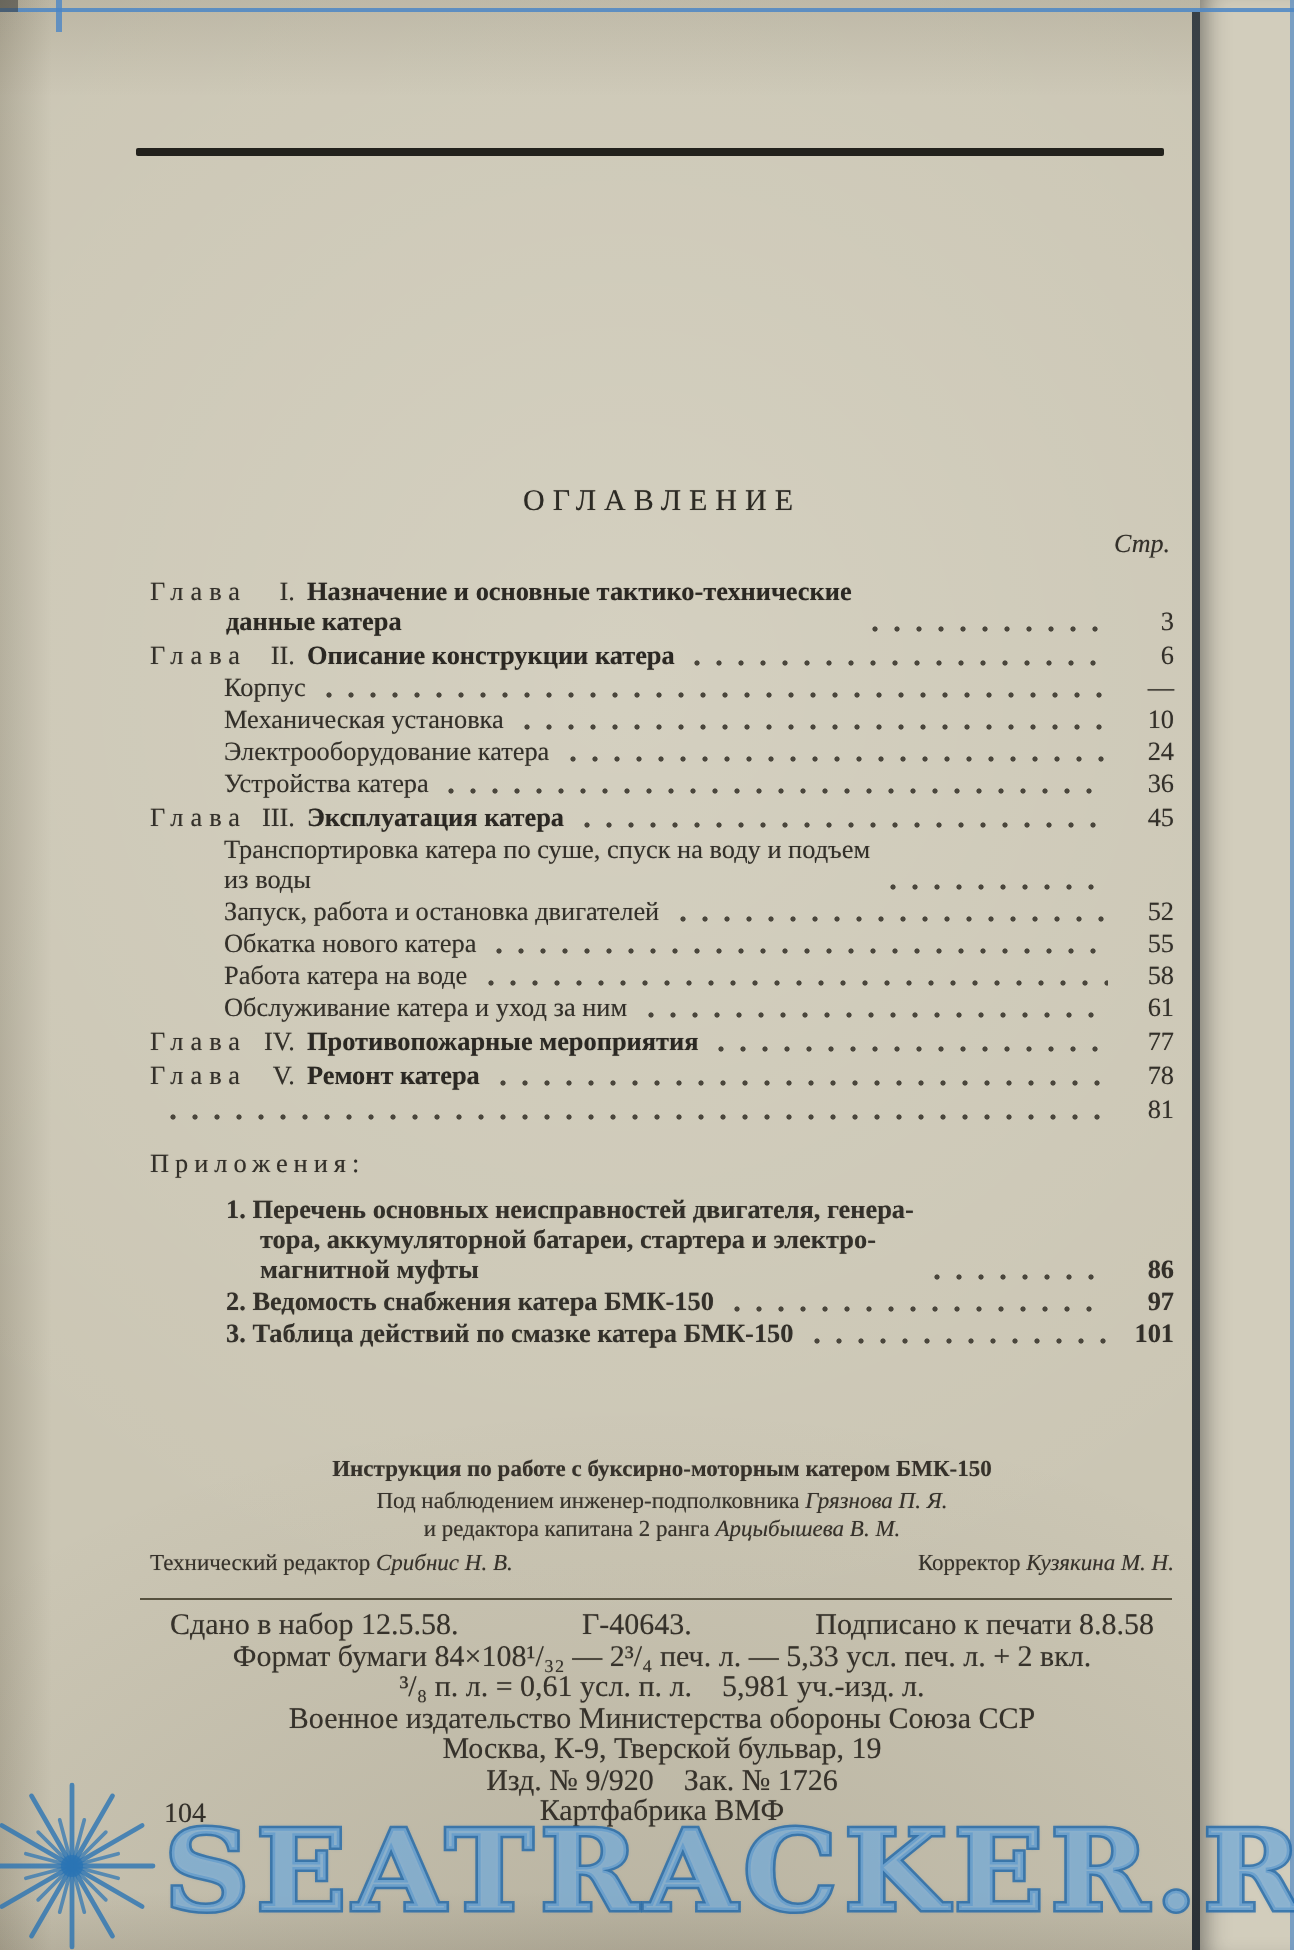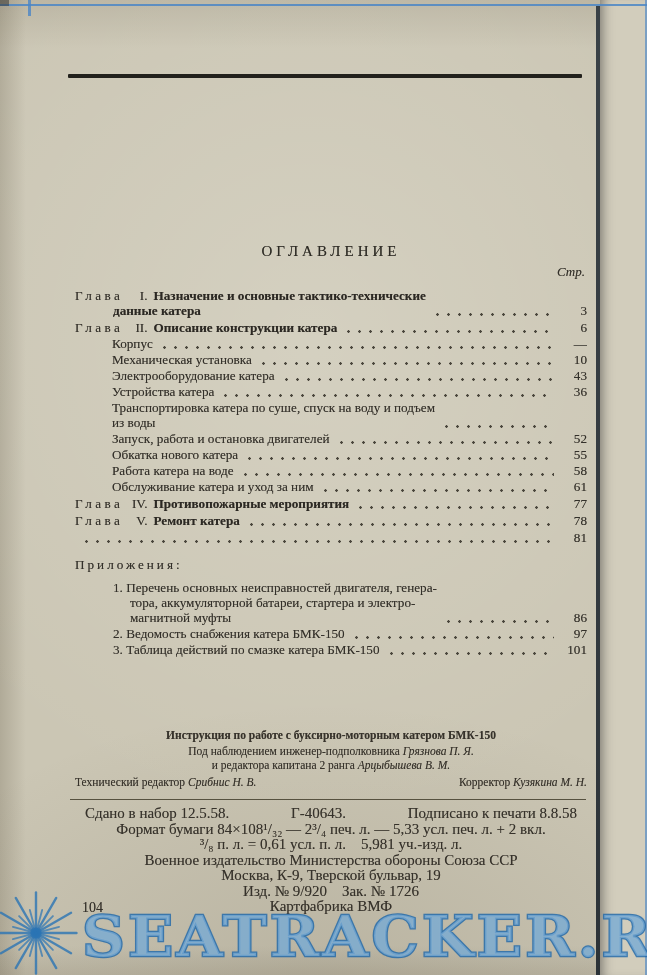--- a/index.html
+++ b/index.html
@@ -49,21 +49,21 @@
   .glava { letter-spacing: 3.5px; }
   .rnum { display: inline-block; width: 24px; text-align: right; margin-right: 6px; text-indent: 0; }
   .ctitle { font-weight: bold; color: #2b2823; }
 
   .leader { flex: 1 1 auto; align-self: flex-end; height: 15px; min-width: 14px; margin: 0 3px 0 6px;
     background-image: radial-gradient(circle, #4a463c 1.1px, rgba(0,0,0,0) 1.5px);
     background-size: 11px 15px; background-repeat: repeat-x; background-position: 0 4px; }
   .pg { flex: none; width: 30px; text-align: right; font-size: 13.2px; align-self: flex-end; }
 
   .app-heading { letter-spacing: 3px; font-size: 13.2px; margin-top: 12px; margin-bottom: 7px; }
-  .app-row { display: flex; align-items: center; font-size: 13.2px; line-height: 15px; margin-left: 38px; margin-top: 1px; }
+  .app-row { display: flex; align-items: center; font-size: 13.2px; line-height: 15px; margin-left: 38px; margin-top: 1px; font-weight: bold; }
   .app-text { padding-left: 17px; text-indent: -17px; }
 
   
   .colophon { position: absolute; left: 75px; top: 729px; width: 512px; font-size: 11.5px; color: #36322b; }
   .c-title { text-align: center; font-weight: bold; margin-bottom: 4px; }
   .c-line { text-align: center; margin-top: 2px; }
   .c-editors { display: flex; justify-content: space-between; margin-top: 5px; }
 
   .divider { position: absolute; left: 70px; top: 799px; width: 516px; height: 1px; background: #56513f; }
 
@@ -121,26 +121,31 @@
           <div class="pg">—</div>
         </div>
         <div class="toc-row sub">
           <div class="toc-text">Механическая установка</div>
           <div class="leader"></div>
           <div class="pg">10</div>
         </div>
         <div class="toc-row sub">
           <div class="toc-text">Электрооборудование катера</div>
           <div class="leader"></div>
-          <div class="pg">43</div>
+          <div class="pg">24</div>
         </div>
         <div class="toc-row sub">
           <div class="toc-text">Устройства катера</div>
           <div class="leader"></div>
           <div class="pg">36</div>
+        </div>
+        <div class="toc-row chapter">
+          <div class="toc-text"><span class="glava">Глава</span><span class="rnum">III.</span><span class="ctitle">Эксплуатация катера</span></div>
+          <div class="leader"></div>
+          <div class="pg">45</div>
         </div>
         <div class="toc-row sub">
           <div class="toc-text">Транспортировка катера по суше, спуск на воду и подъем<br>из воды</div>
           <div class="leader"></div>
           <div class="pg"></div>
         </div>
         <div class="toc-row sub">
           <div class="toc-text">Запуск, работа и остановка двигателей</div>
           <div class="leader"></div>
           <div class="pg">52</div>

